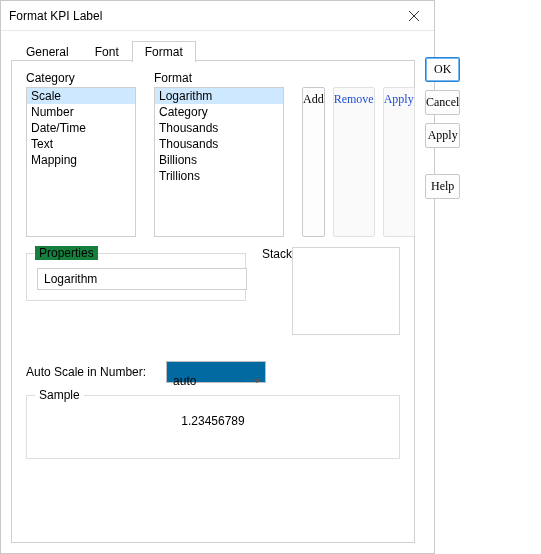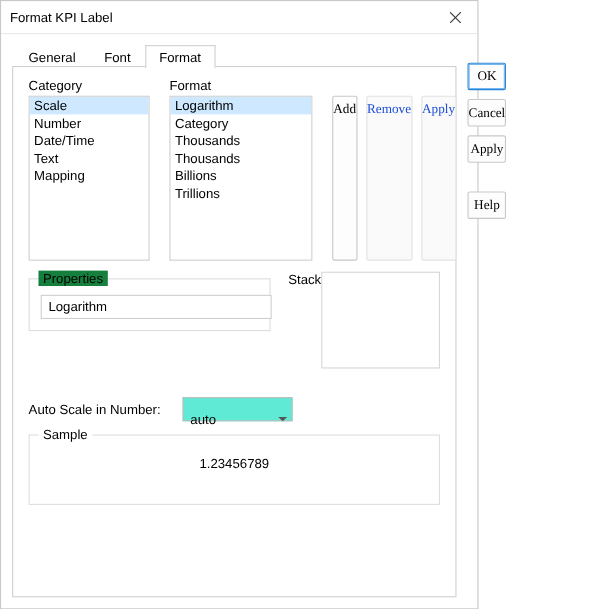--- a/index.html
+++ b/index.html
@@ -163,21 +163,21 @@
     width: 210px;
     background: #fff;
   }
 
   .auto-row {
     display: flex; align-items: center; gap: 20px;
     margin: 14px 0 12px 0;
   }
   .select {
     border: 1px solid #bdbdbd;
-    background: #5eead4;
+    background: #0369a1;
     width: 100px; height: 22px;
     display: flex; align-items: center; justify-content: space-between;
     padding: 17px 4px 0 6px;
     font-size: 12px;
     cursor: pointer;
   }
   .select .caret {
     width: 0; height: 0;
     border-left: 4px solid transparent;
     border-right: 4px solid transparent;

